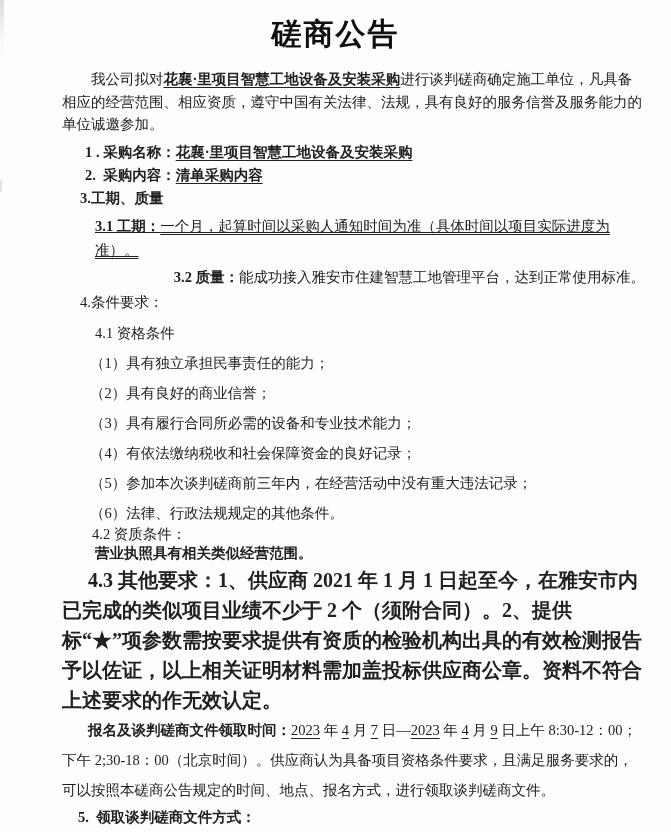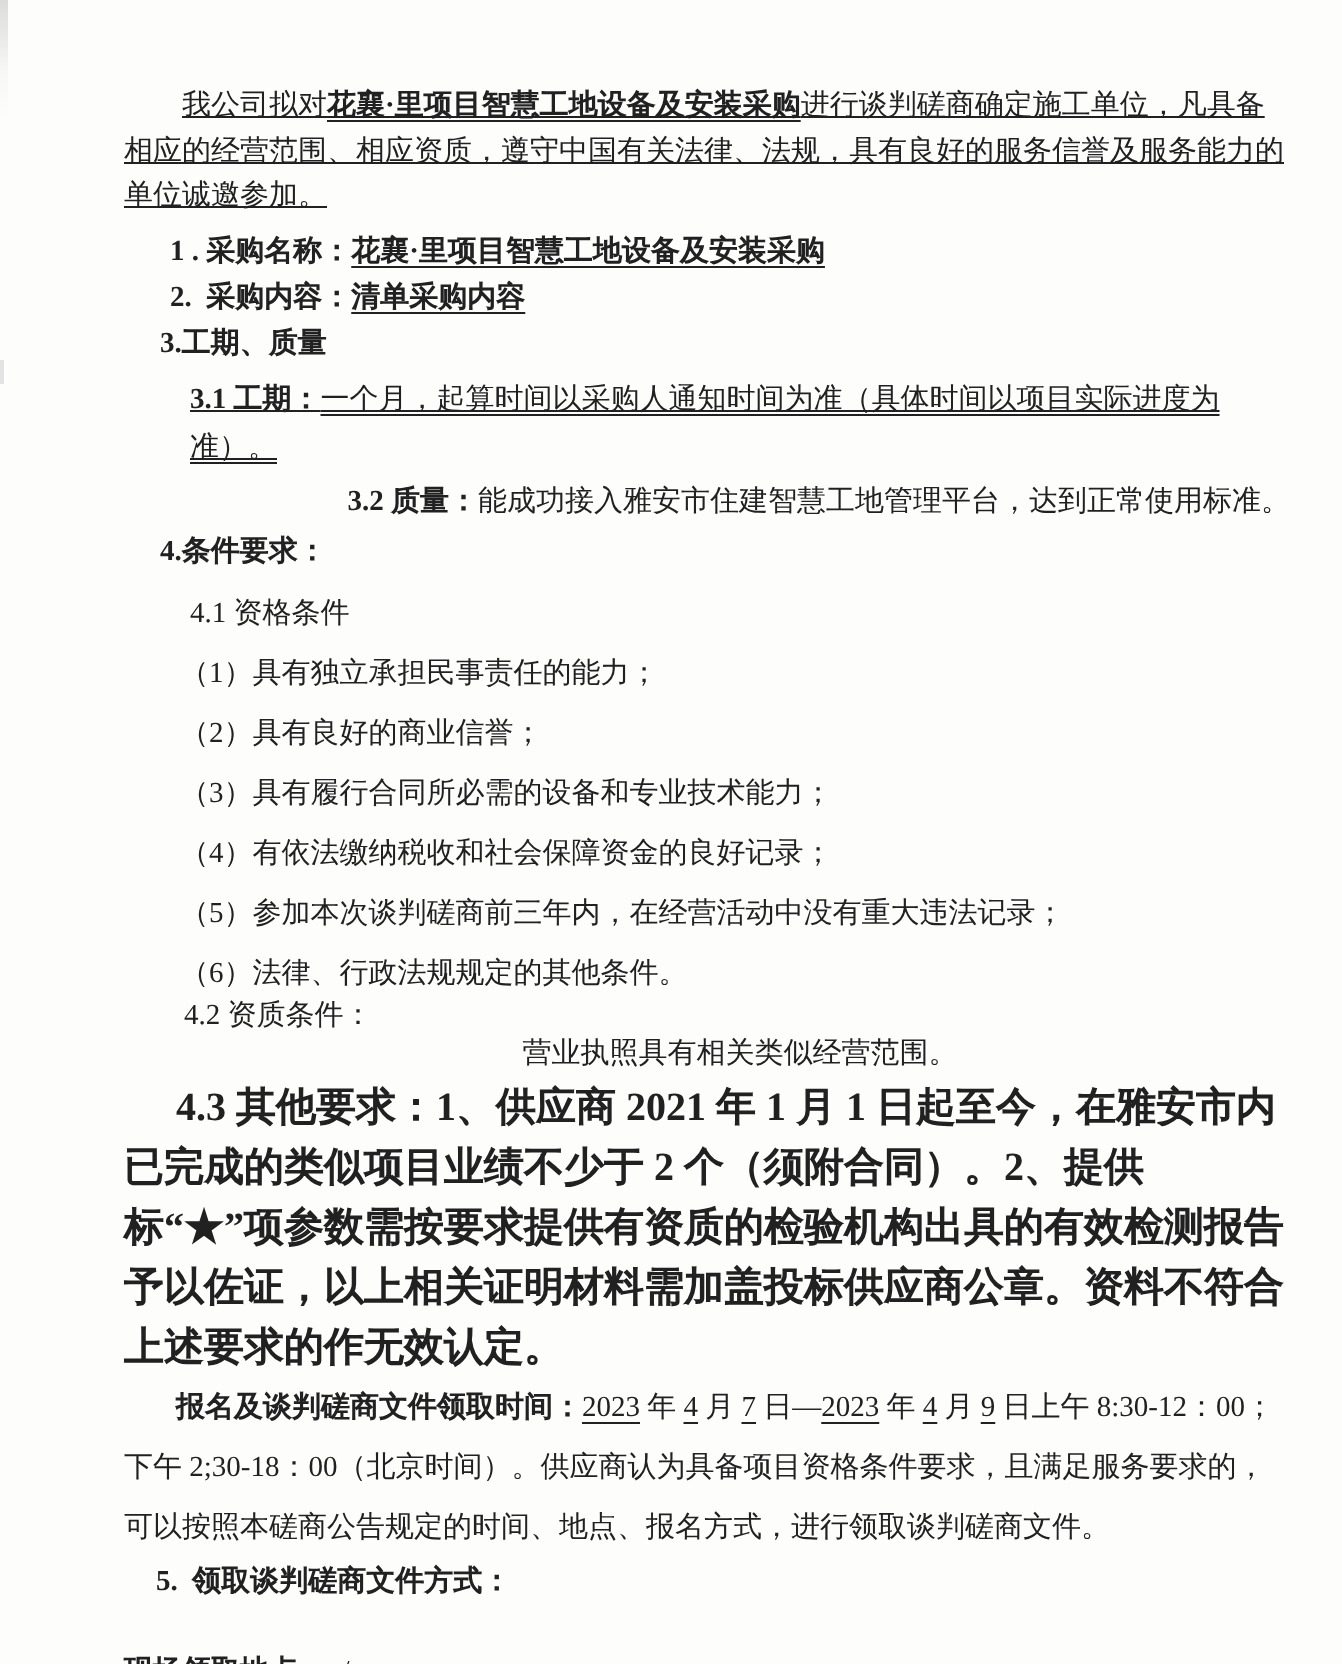--- a/index.html
+++ b/index.html
@@ -21,32 +21,32 @@
   .doc-title{
     margin:0 -26px 0 -62px;
     height:40px;line-height:40px;
     font-size:30px;font-weight:bold;
     text-align:center;color:#0f0f0f;
     letter-spacing:2px;
   }
   .seg{white-space:pre-wrap;}
   .b{font-weight:bold;}
   .u{text-decoration:underline;text-underline-offset:3px;text-decoration-thickness:1px;}
-  .p-intro{margin:28px 0 0;line-height:22.5px;text-indent:29px;text-decoration:underline;}
+  .p-intro{margin:14px 0 0;line-height:22.5px;text-indent:29px;}
   .ln{line-height:23px;}
   .l-item1{margin:5px 0 0 23px;}
   .l-item2{margin:0 0 0 23px;}
   .l-item3{margin:0 0 0 18px;font-weight:bold;}
   .l-item31{margin:4px 0 0 33px;line-height:24px;text-decoration:underline;}
   .l-item32{margin:3px 0 0 33px;line-height:24px;text-align:right;}
-  .l-item4{margin:2px 0 0 18px;font-weight:bold;}
+  .l-item4{margin:2px 0 0 18px;font-weight:normal;}
   .l-item41{margin:8px 0 4px 33px;}
   .l-qual{margin:7px 0 0 28px;}
   .l-item42{margin:0 0 0 30px;line-height:19px;}
-  .l-item42v{margin:0 0 0 33px;line-height:19px;font-weight:normal;text-align:center;}
+  .l-item42v{margin:0 0 0 33px;line-height:19px;font-weight:bold;}
   .p-43{margin:2px 0 0;line-height:30px;text-indent:26px;font-weight:bold;font-size:20px;}
   .p-reg{margin:0;line-height:30px;text-indent:26px;}
   .l-item5{margin:1px 0 0 16px;font-weight:bold;}
   .l-local{margin:22px 0 0 0;}
   .scan-smudge{
     position:absolute;left:0;top:0;width:4px;height:60px;
     background:linear-gradient(180deg,rgba(120,120,120,.25),rgba(180,180,180,.08) 60%,transparent);
     pointer-events:none;
   }
   .scan-smudge2{
@@ -56,20 +56,21 @@
   }
 </style>
 </head>
 <body>
 
 <div class="page">
   <div class="scan-smudge"></div>
   <div class="scan-smudge2"></div>
   <div class="doc">
 
+    <h1 class="doc-title">磋商公告</h1>
 
     <p class="p-intro seg"><span>我公司拟对</span><span class="b u">花襄·里项目智慧工地设备及安装采购</span><span>进行谈判磋商确定施工单位，凡具备相应的经营范围、相应资质，遵守中国有关法律、法规，具有良好的服务信誉及服务能力的单位诚邀参加。</span></p>
 
     <div class="ln l-item1 seg"><span class="b">1 . 采购名称：</span><span class="b u">花襄·里项目智慧工地设备及安装采购</span></div>
     <div class="ln l-item2 seg"><span class="b">2.  采购内容：</span><span class="b u">清单采购内容</span></div>
     <div class="ln l-item3 seg">3.工期、质量</div>
 
     <div class="l-item31 seg"><span class="b">3.1 工期：</span><span class="u">一个月，起算时间以采购人通知时间为准（具体时间以项目实际进度为准）。</span></div>
     <div class="l-item32 seg"><span class="b">3.2 质量：</span><span>能成功接入雅安市住建智慧工地管理平台，达到正常使用标准。</span></div>
 

